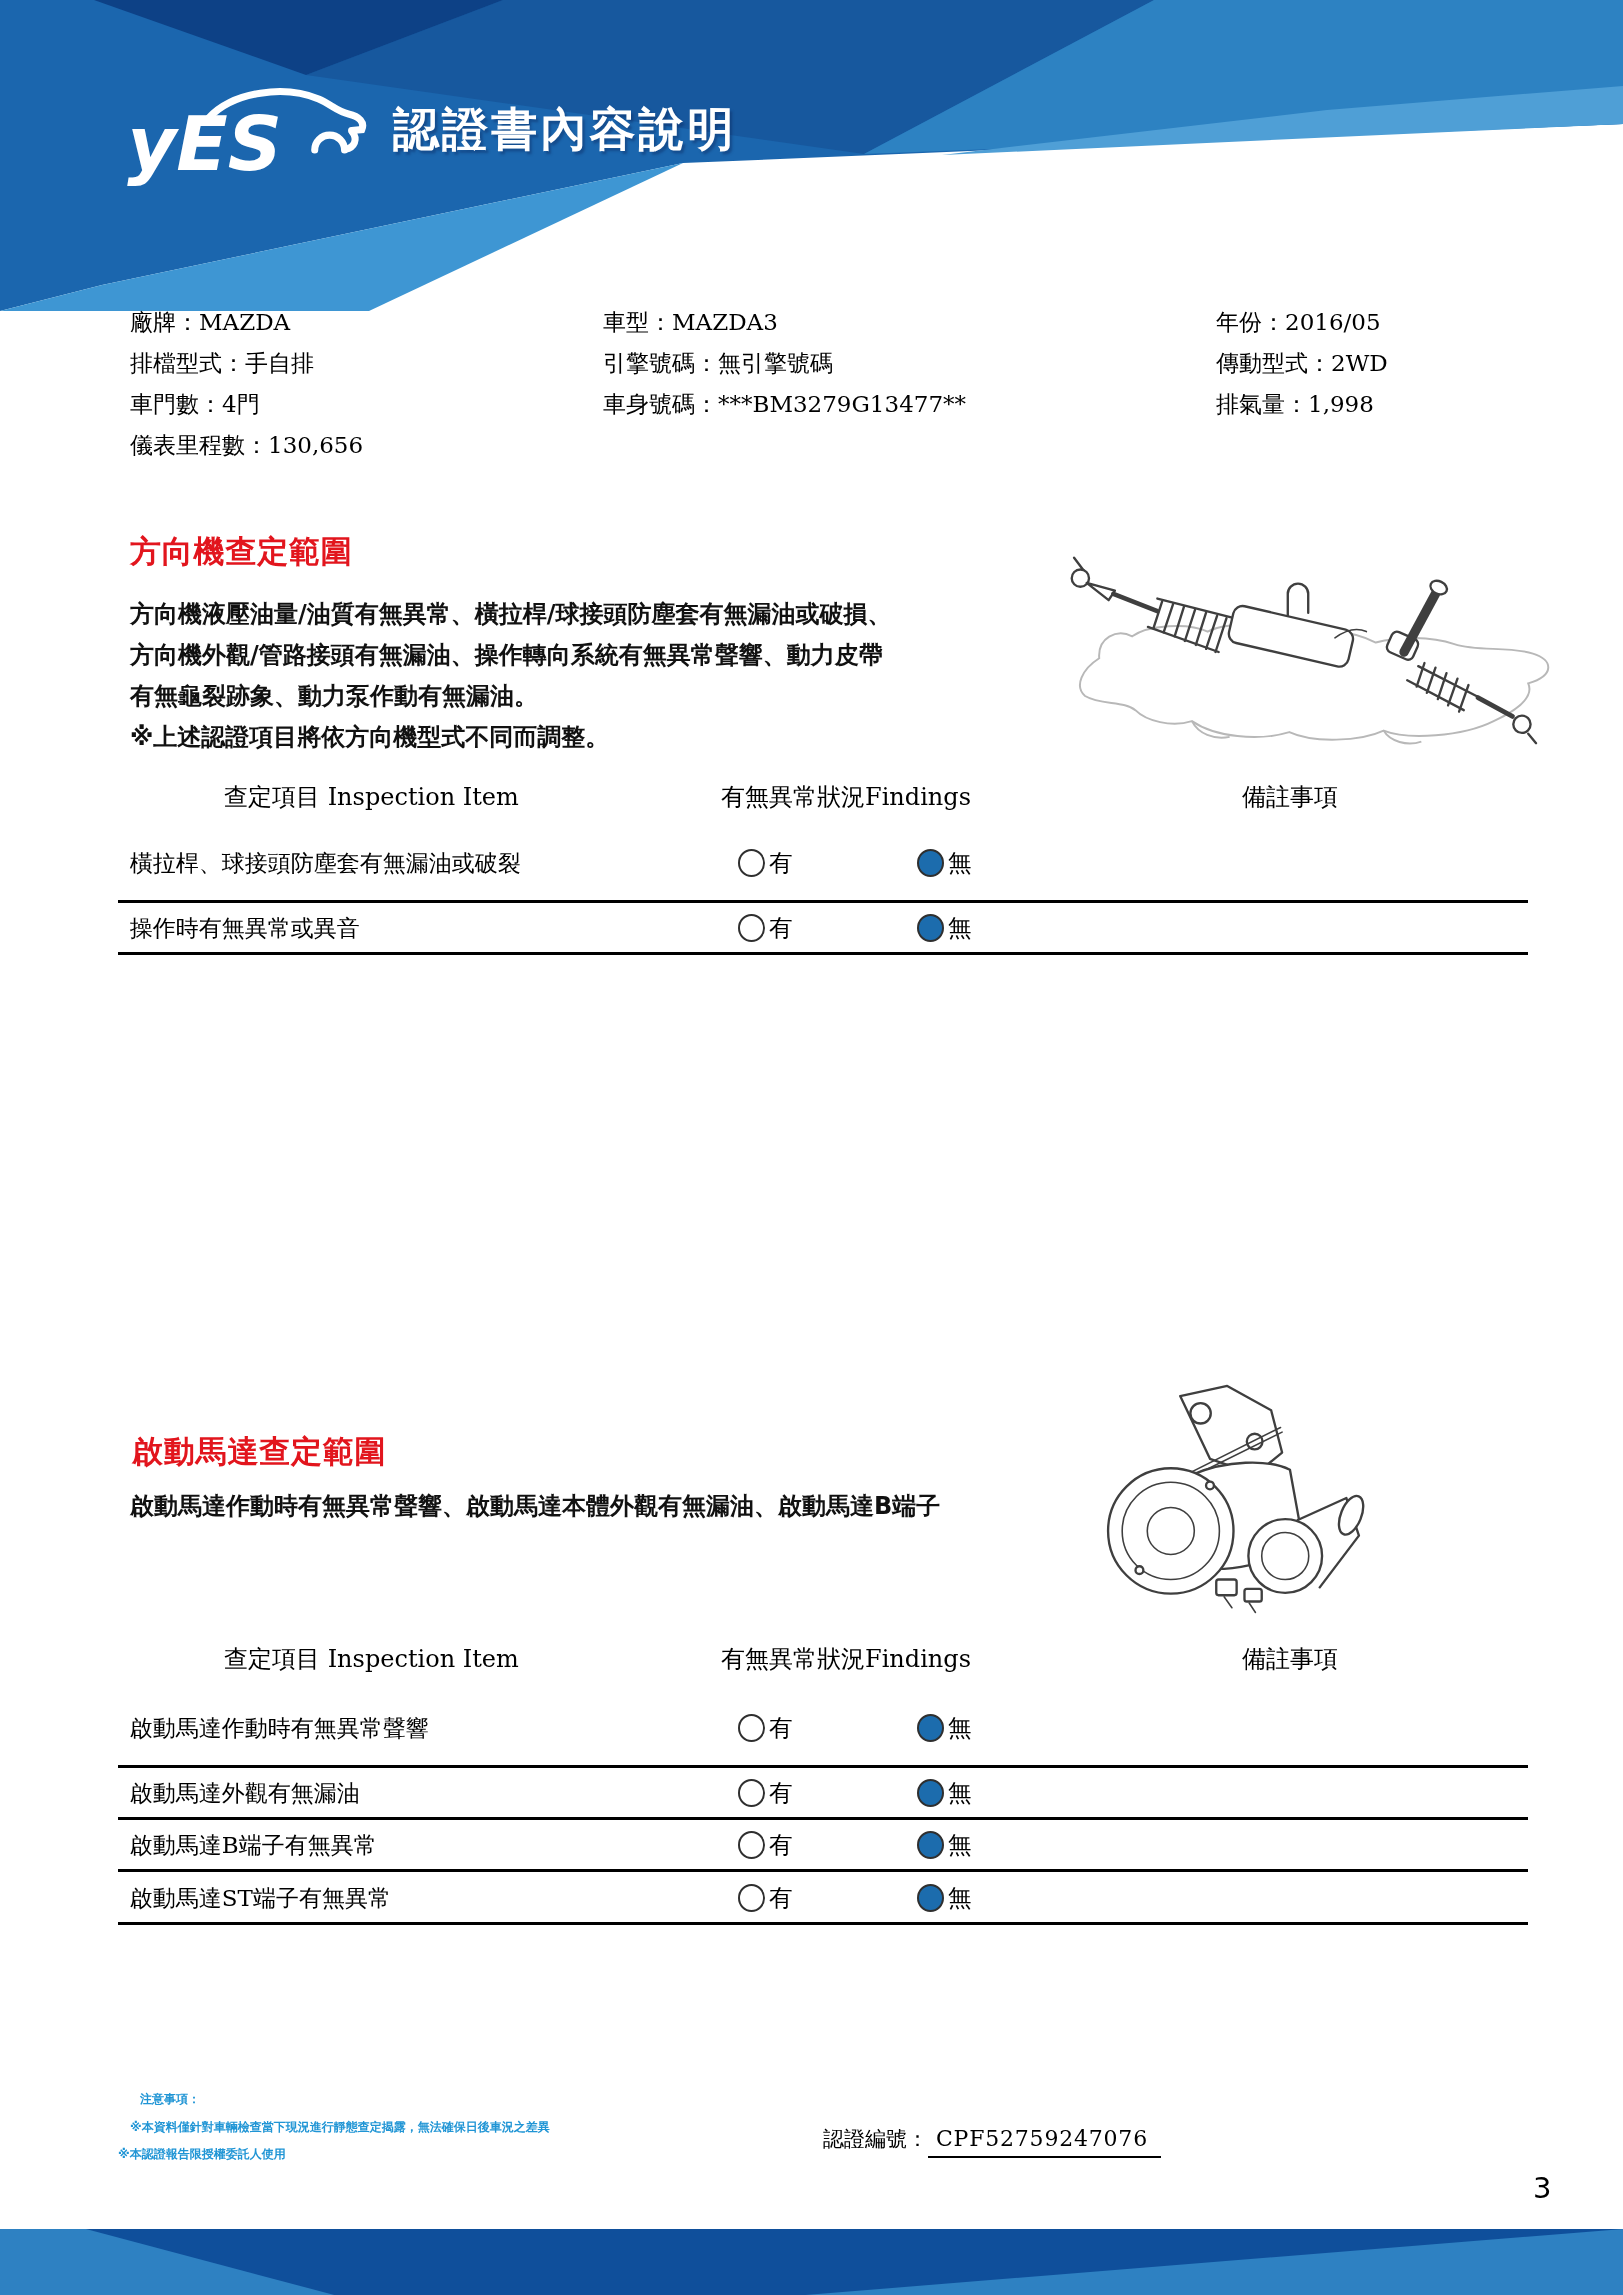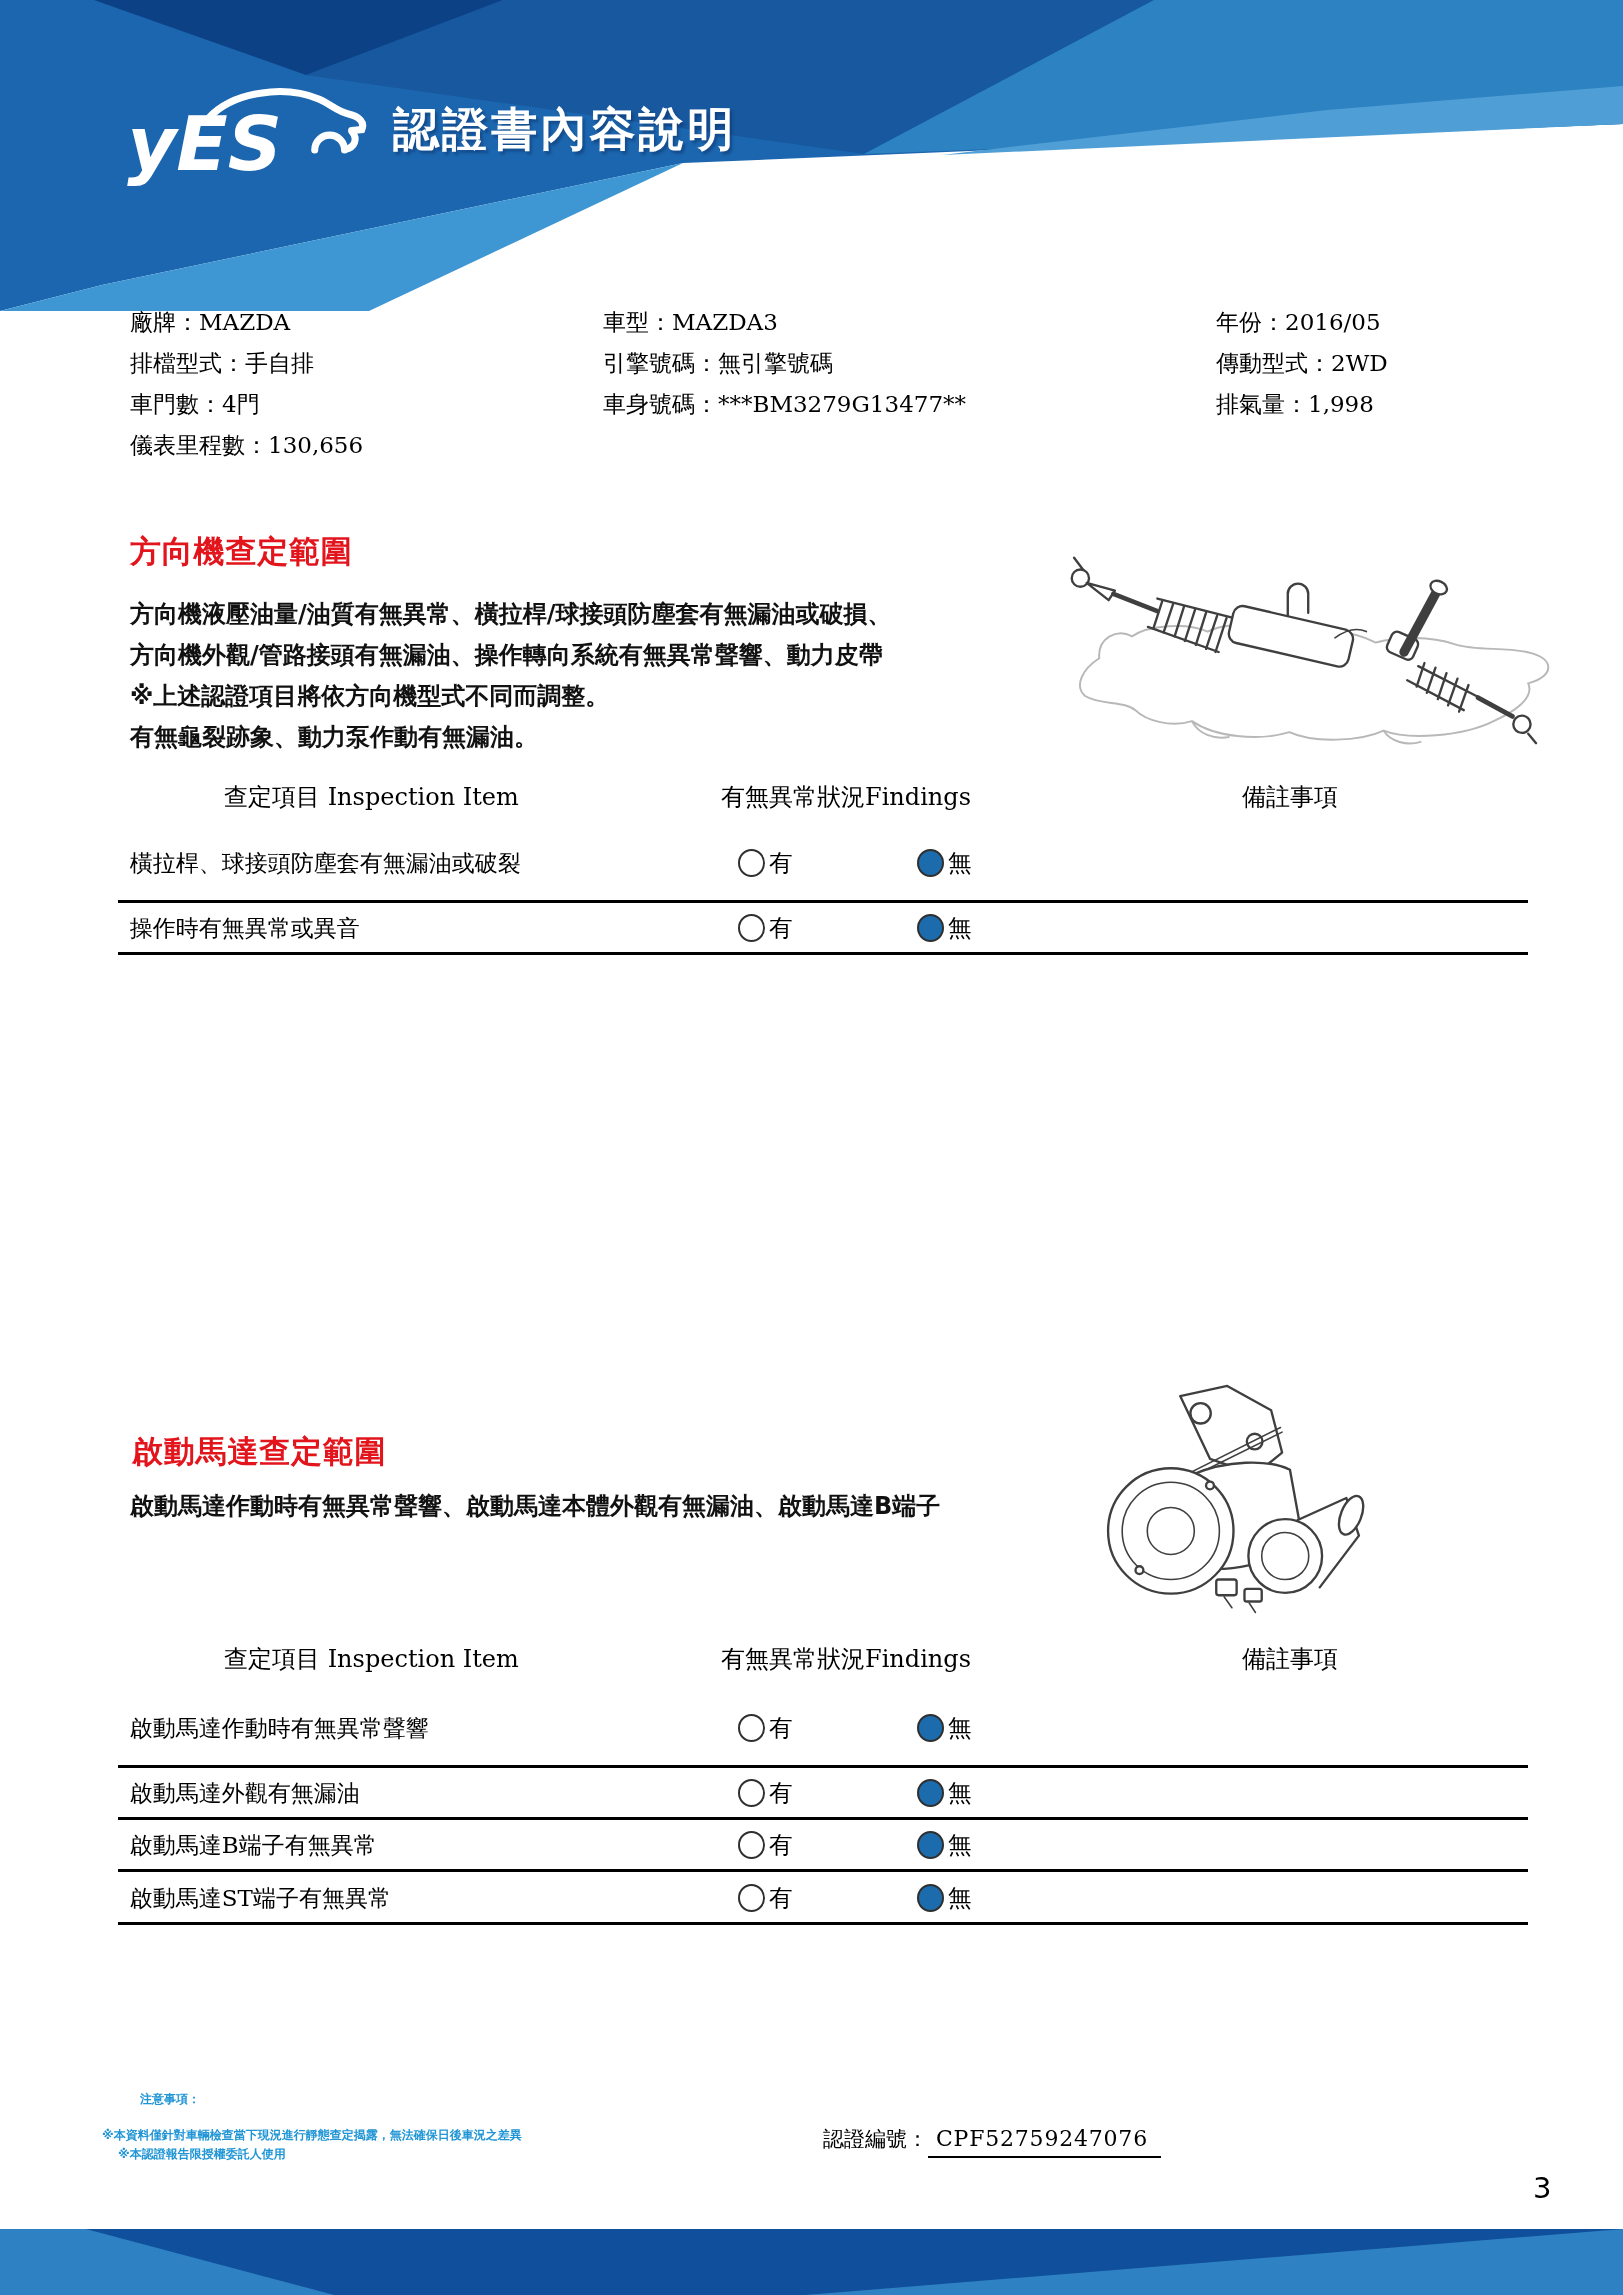--- a/index.html
+++ b/index.html
@@ -110,22 +110,22 @@
     <div>年份：2016/05</div>
     <div>傳動型式：2WD</div>
     <div>排氣量：1,998</div>
   </div>
 
   <div class="sec-title" style="left:130px;top:531px;">方向機查定範圍</div>
 
   <div class="sec-desc" style="left:130px;top:594px;">
     <div>方向機液壓油量/油質有無異常、橫拉桿/球接頭防塵套有無漏油或破損、</div>
     <div>方向機外觀/管路接頭有無漏油、操作轉向系統有無異常聲響、動力皮帶</div>
+    <div>有無龜裂跡象、動力泵作動有無漏油。</div>
     <div>※上述認證項目將依方向機型式不同而調整。</div>
-    <div>有無龜裂跡象、動力泵作動有無漏油。</div>
   </div>
 
   <svg class="illus" style="left:1052px;top:542px;" width="503" height="220" viewBox="0 0 640 280">
     <g stroke="#b8b8b8" fill="none" stroke-width="2.5">
       <path d="M60 148 C38 162 28 184 42 196 C62 208 92 202 106 214 C120 228 152 236 178 228
                C207 248 262 254 302 242 C332 256 392 254 422 240 C452 252 522 248 562 228
                C592 214 614 198 606 180 C640 170 638 150 612 142 C580 132 542 140 512 130
                C482 120 442 120 412 128 C382 112 332 108 302 118 C272 102 222 102 198 114
                C172 102 122 106 102 120 C82 110 58 122 60 148 Z"></path>
       <path d="M178 228 C186 244 206 252 226 248 M422 240 C430 254 452 260 470 254"></path>
@@ -259,21 +259,21 @@
       <span class="opt-label">有</span>
     </span>
     <span class="opt opt-none">
       <span class="radio selected"></span>
       <span class="opt-label">無</span>
     </span>
     <span class="cell-remark"></span>
   </div>
 
   <div class="note-blue" style="left:140px;top:2091px;">注意事項：</div>
-  <div class="note-blue" style="left:102px;top:2119px;margin-top:8px;">※本資料僅針對車輛檢查當下現況進行靜態查定揭露，無法確保日後車況之差異</div>
+  <div class="note-blue" style="left:130px;top:2119px;">※本資料僅針對車輛檢查當下現況進行靜態查定揭露，無法確保日後車況之差異</div>
   <div class="note-blue" style="left:118px;top:2146px;">※本認證報告限授權委託人使用</div>
 
   <div class="cert">
     <span>認證編號：</span><span class="cert-number">CPF52759247076</span>
   </div>
 
   <div class="page-num">3</div>
 
   <div class="footer-band">
     <div class="fb-shape fb-base"></div>

